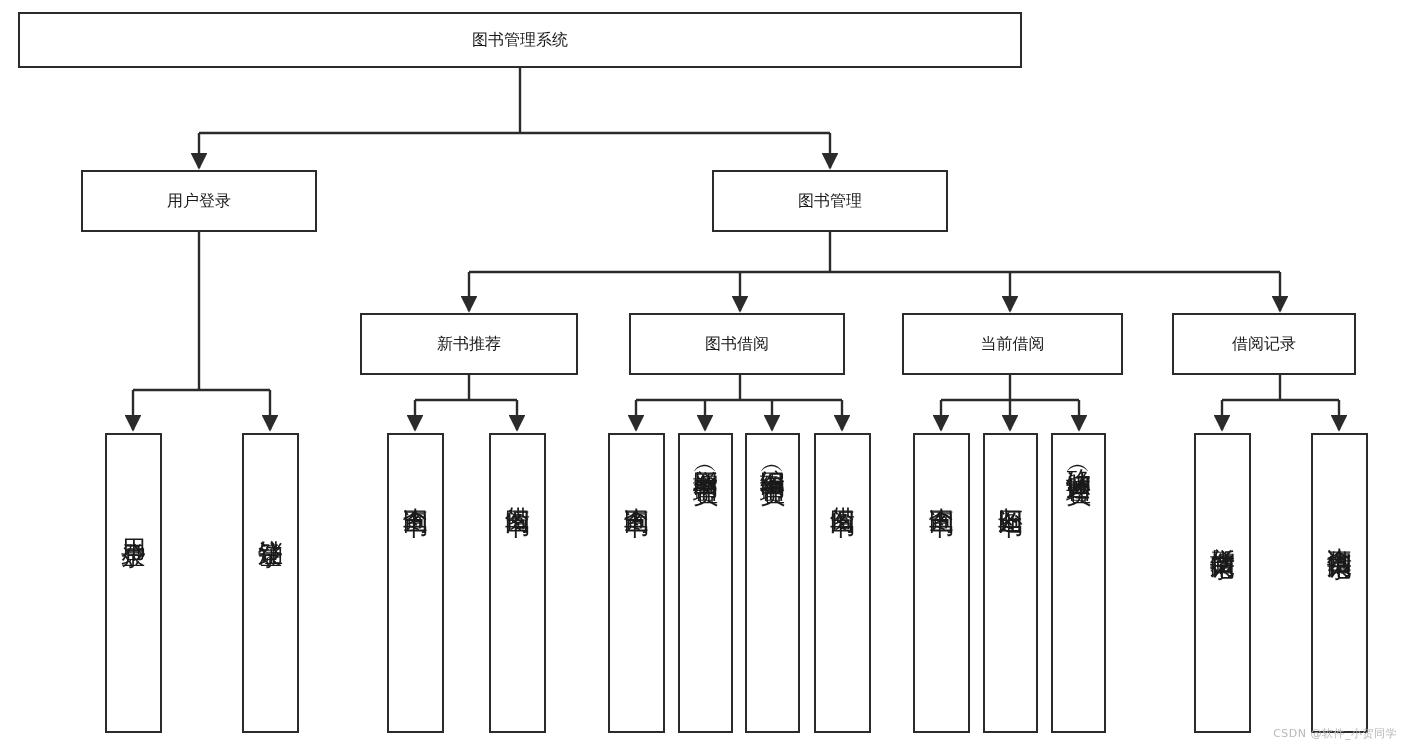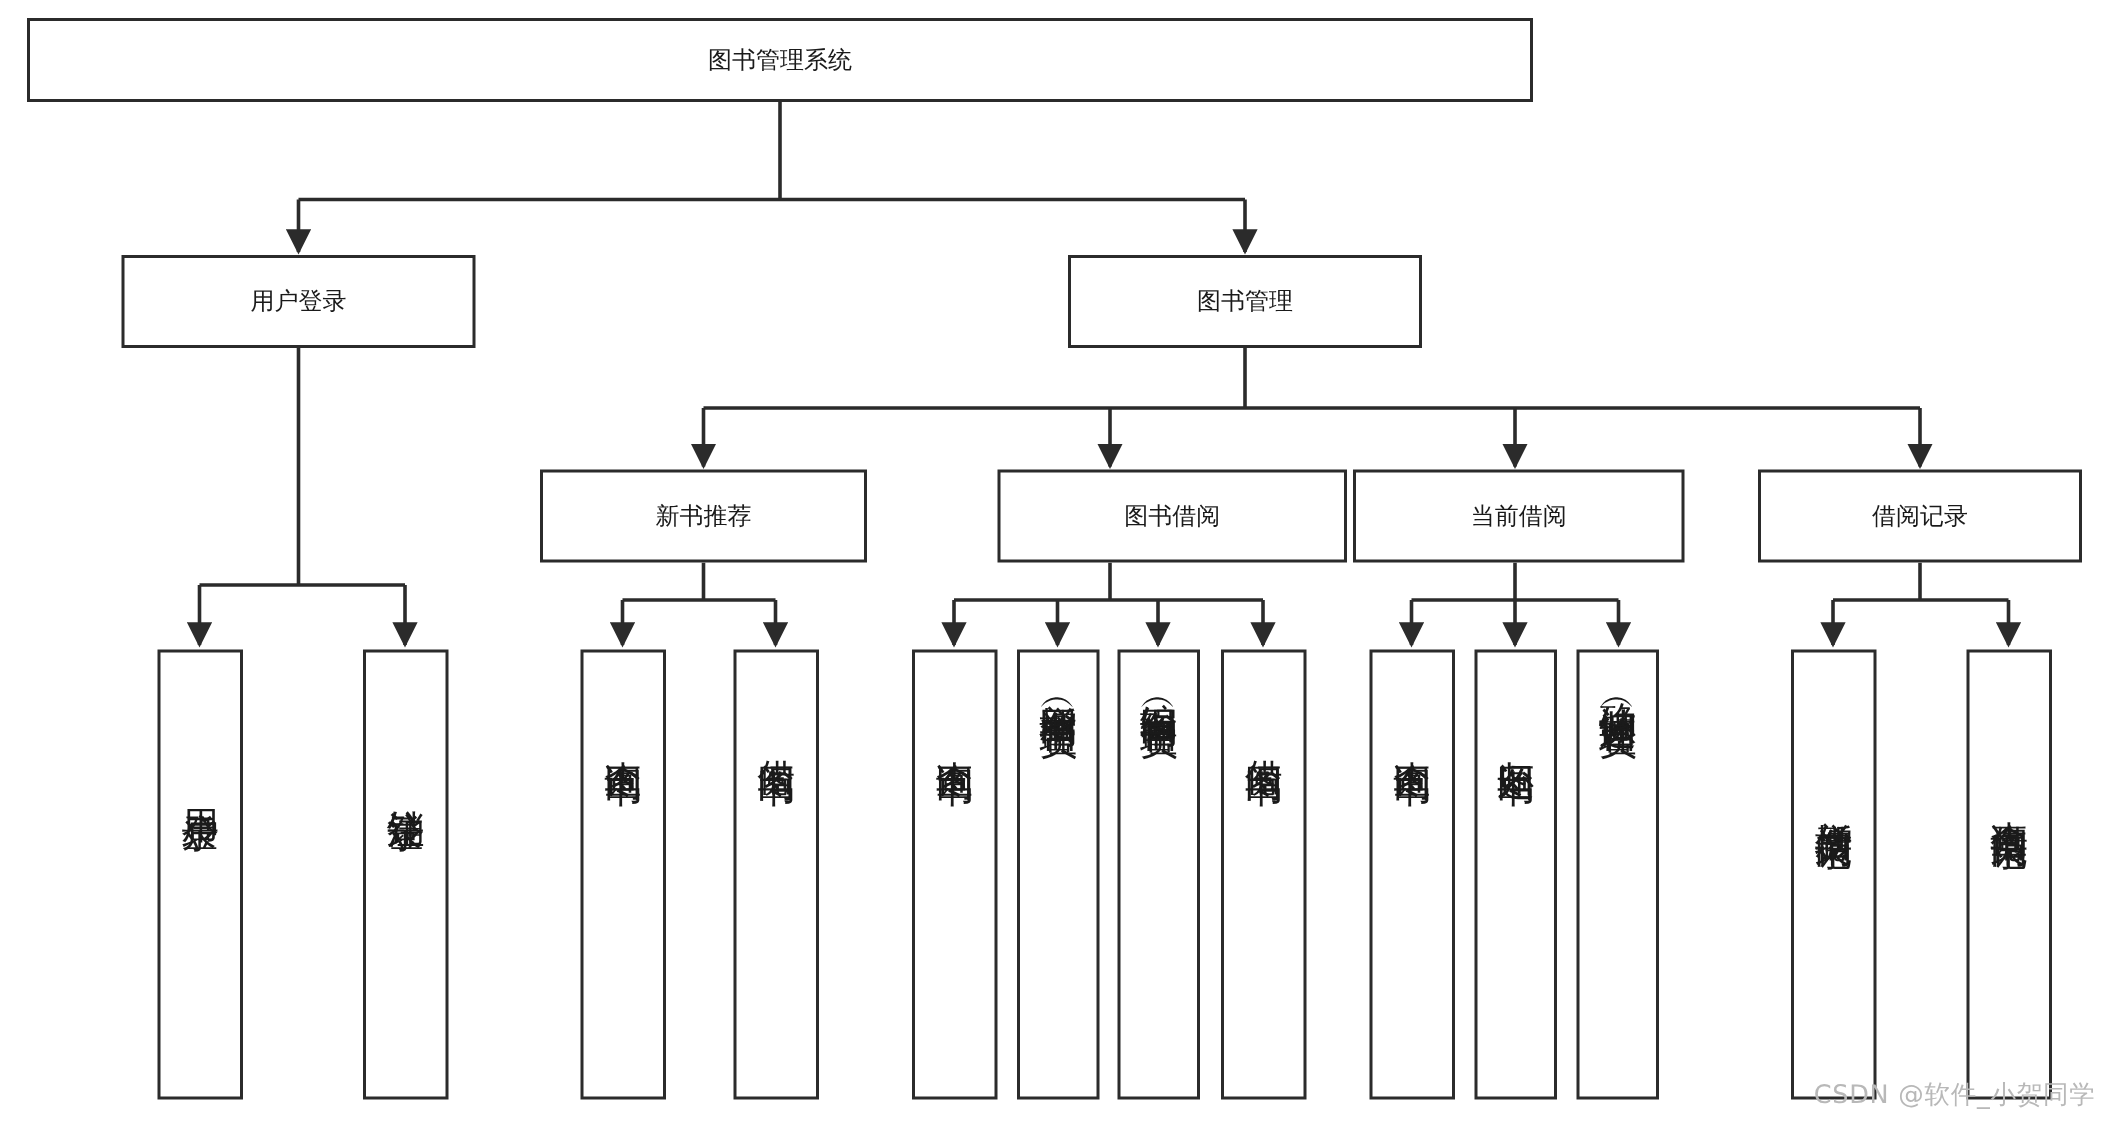--- a/index.html
+++ b/index.html
@@ -67,21 +67,21 @@
   .node.vertical.mid3 .label {
     margin-top: 46px;
   }
   .node.vertical.topish .label {
     margin-top: 8px;
   }
   .watermark {
     position: absolute;
     right: 8px;
     bottom: 6px;
-    font-size: 17px;
+    font-size: 11px;
     color: #b8b8b8;
     letter-spacing: 0.5px;
     white-space: nowrap;
     margin-top: 48px;
   }
 </style>
 </head>
 <body>
 
 <div id="diagram-root">
@@ -145,27 +145,27 @@
   <div class="node horizontal" style="left:81px; top:170px; width:236px; height:62px;">
     <span class="label">用户登录</span>
   </div>
   <div class="node horizontal" style="left:712px; top:170px; width:236px; height:62px;">
     <span class="label">图书管理</span>
   </div>
 
   <div class="node horizontal" style="left:360px; top:313px; width:218px; height:62px;">
     <span class="label">新书推荐</span>
   </div>
-  <div class="node horizontal" style="left:665px; top:313px; width:233px; height:62px;">
+  <div class="node horizontal" style="left:629px; top:313px; width:216px; height:62px;">
     <span class="label">图书借阅</span>
   </div>
   <div class="node horizontal" style="left:902px; top:313px; width:221px; height:62px;">
     <span class="label">当前借阅</span>
   </div>
-  <div class="node horizontal" style="left:1172px; top:313px; width:216px; height:62px;">
+  <div class="node horizontal" style="left:1172px; top:313px; width:184px; height:62px;">
     <span class="label">借阅记录</span>
   </div>
 
   <div class="node vertical mid" style="left:105px; top:433px; width:57px; height:300px;">
     <span class="label">用户登录</span>
   </div>
   <div class="node vertical mid" style="left:242px; top:433px; width:57px; height:300px;">
     <span class="label">注销登录</span>
   </div>
 

